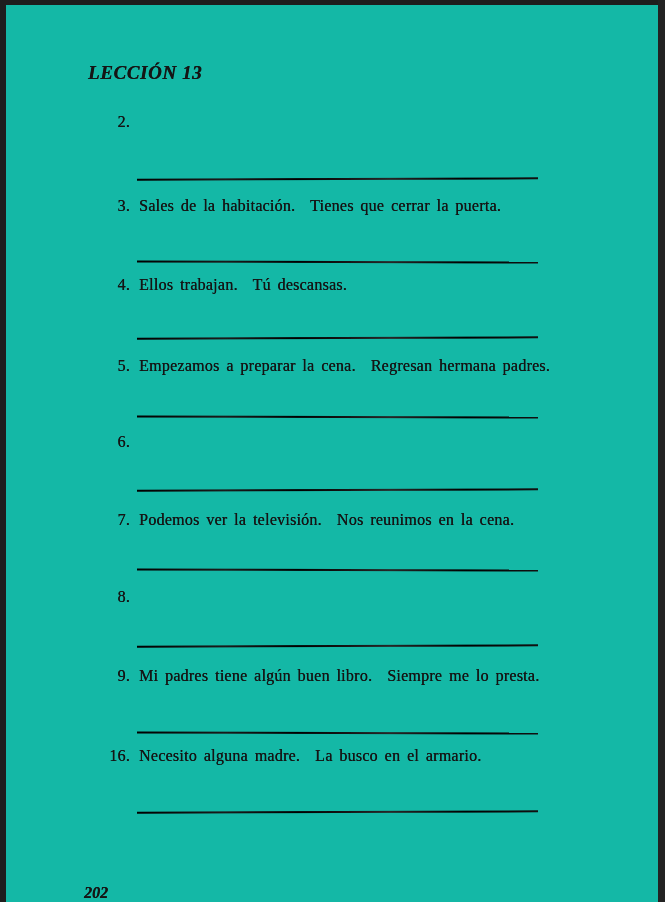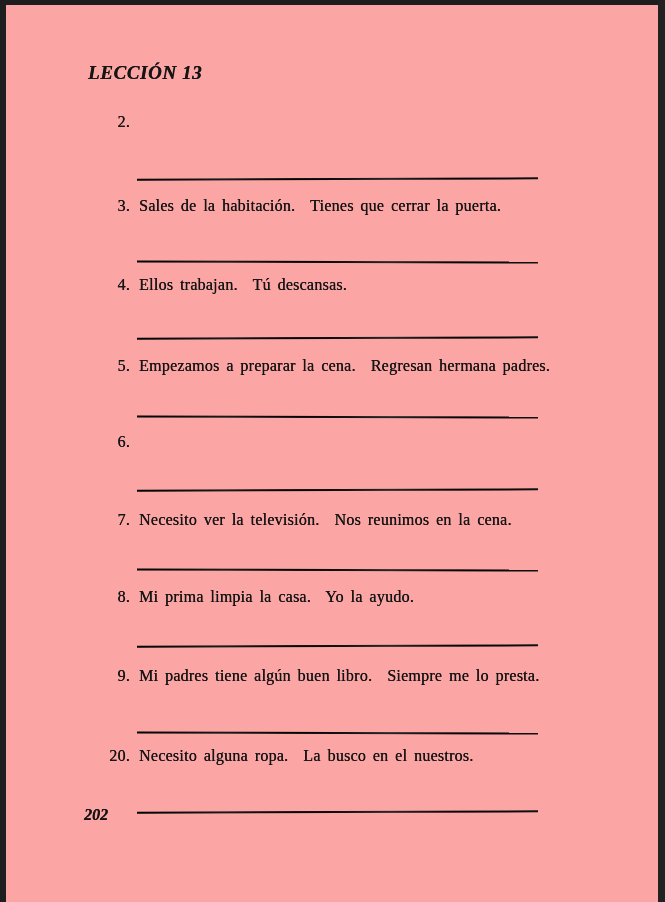--- a/index.html
+++ b/index.html
@@ -4,21 +4,21 @@
 <style>
   html, body { margin: 0; padding: 0; }
   body {
     width: 665px; height: 902px;
     background: #ffffff;
     position: relative;
     overflow: hidden;
     font-family: "Liberation Serif", "DejaVu Serif", serif;
     color: #151515;
   }
-  .page { position: absolute; inset: 0; background: #fca5a5; }
+  .page { position: absolute; inset: 0; background: #14b8a6; }
   .bar-top   { position: absolute; top: 0; left: 0; width: 665px; height: 5px; background: #1e1e1e; }
   .bar-left  { position: absolute; top: 0; left: 0; width: 6px; height: 902px; background: #1e1e1e; }
   .bar-right { position: absolute; top: 0; left: 658px; width: 7px; height: 902px; background: #222222; }
 
   .lesson-header {
     position: absolute; left: 88px; top: 62px;
     font-size: 19px; font-weight: bold; font-style: italic;
     letter-spacing: 0.6px;
     text-shadow: 0.3px 0 0 currentColor;
   }
@@ -35,21 +35,21 @@
   .item .txt { margin-left: 9px; }
 
   .answer-line {
     position: absolute; left: 137px; width: 401px; height: 2px;
     background: linear-gradient(90deg, #000 0%, #1a1a1a 22%, #000 40%, #262626 63%, #000 82%, #111 100%);
   }
   .answer-line.r1 { transform: rotate(-0.18deg); }
   .answer-line.r2 { transform: rotate(0.14deg); }
 
   .page-number {
-    position: absolute; left: 84px; top: 806px;
+    position: absolute; left: 84px; top: 884px;
     font-size: 16px; font-weight: bold; font-style: italic;
     text-shadow: 0.3px 0 0 currentColor;
   }
 </style>
 </head>
 <body>
 
 <div class="page">
 
   <div class="bar-top"></div>
@@ -81,37 +81,36 @@
   </div>
   <div class="answer-line r2" style="top:416px"></div>
 
   <div class="item" style="top:432px">
     <span class="num">6.</span>
   </div>
   <div class="answer-line r1" style="top:489px"></div>
 
   <div class="item" style="top:510px">
     <span class="num">7.</span>
-    <span class="txt">Necesito ver la televisión.  Nos reunimos en la cena.</span>
+    <span class="txt">Podemos ver la televisión.  Nos reunimos en la cena.</span>
   </div>
   <div class="answer-line r2" style="top:569px"></div>
 
   <div class="item" style="top:587px">
     <span class="num">8.</span>
-    <span class="txt">Mi prima limpia la casa.  Yo la ayudo.</span>
   </div>
   <div class="answer-line r1" style="top:645px"></div>
 
   <div class="item" style="top:666px">
     <span class="num">9.</span>
     <span class="txt">Mi padres tiene algún buen libro.  Siempre me lo presta.</span>
   </div>
   <div class="answer-line r2" style="top:732px"></div>
 
   <div class="item" style="top:746px">
-    <span class="num">20.</span>
-    <span class="txt">Necesito alguna ropa.  La busco en el nuestros.</span>
+    <span class="num">16.</span>
+    <span class="txt">Necesito alguna madre.  La busco en el armario.</span>
   </div>
   <div class="answer-line r1" style="top:811px"></div>
 
   <div class="page-number">202</div>
 
 </div>
 
 </body></html>

